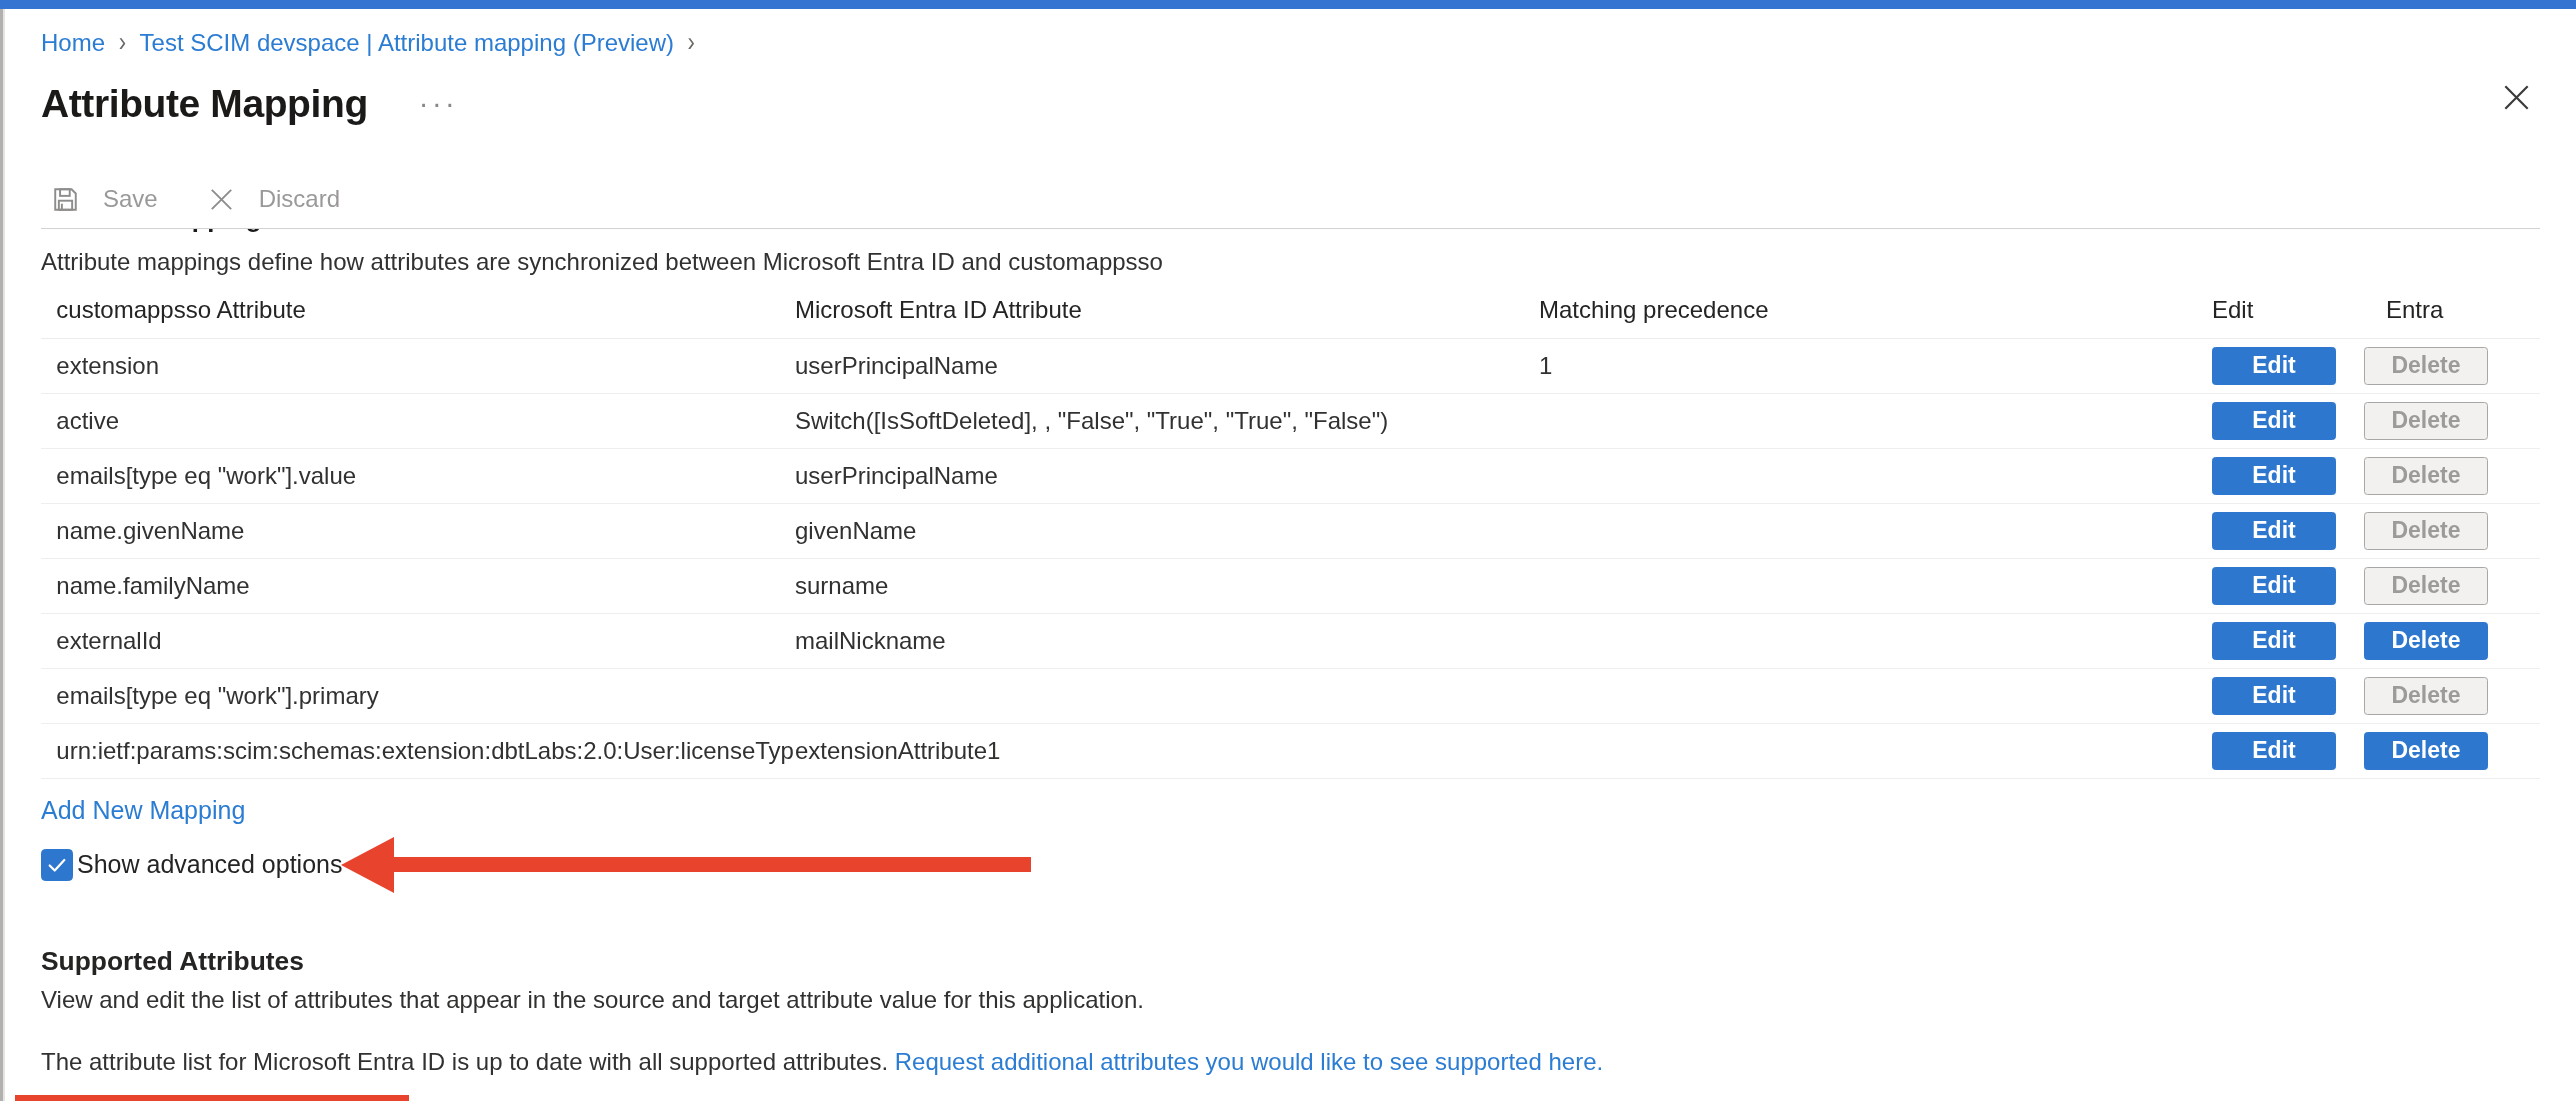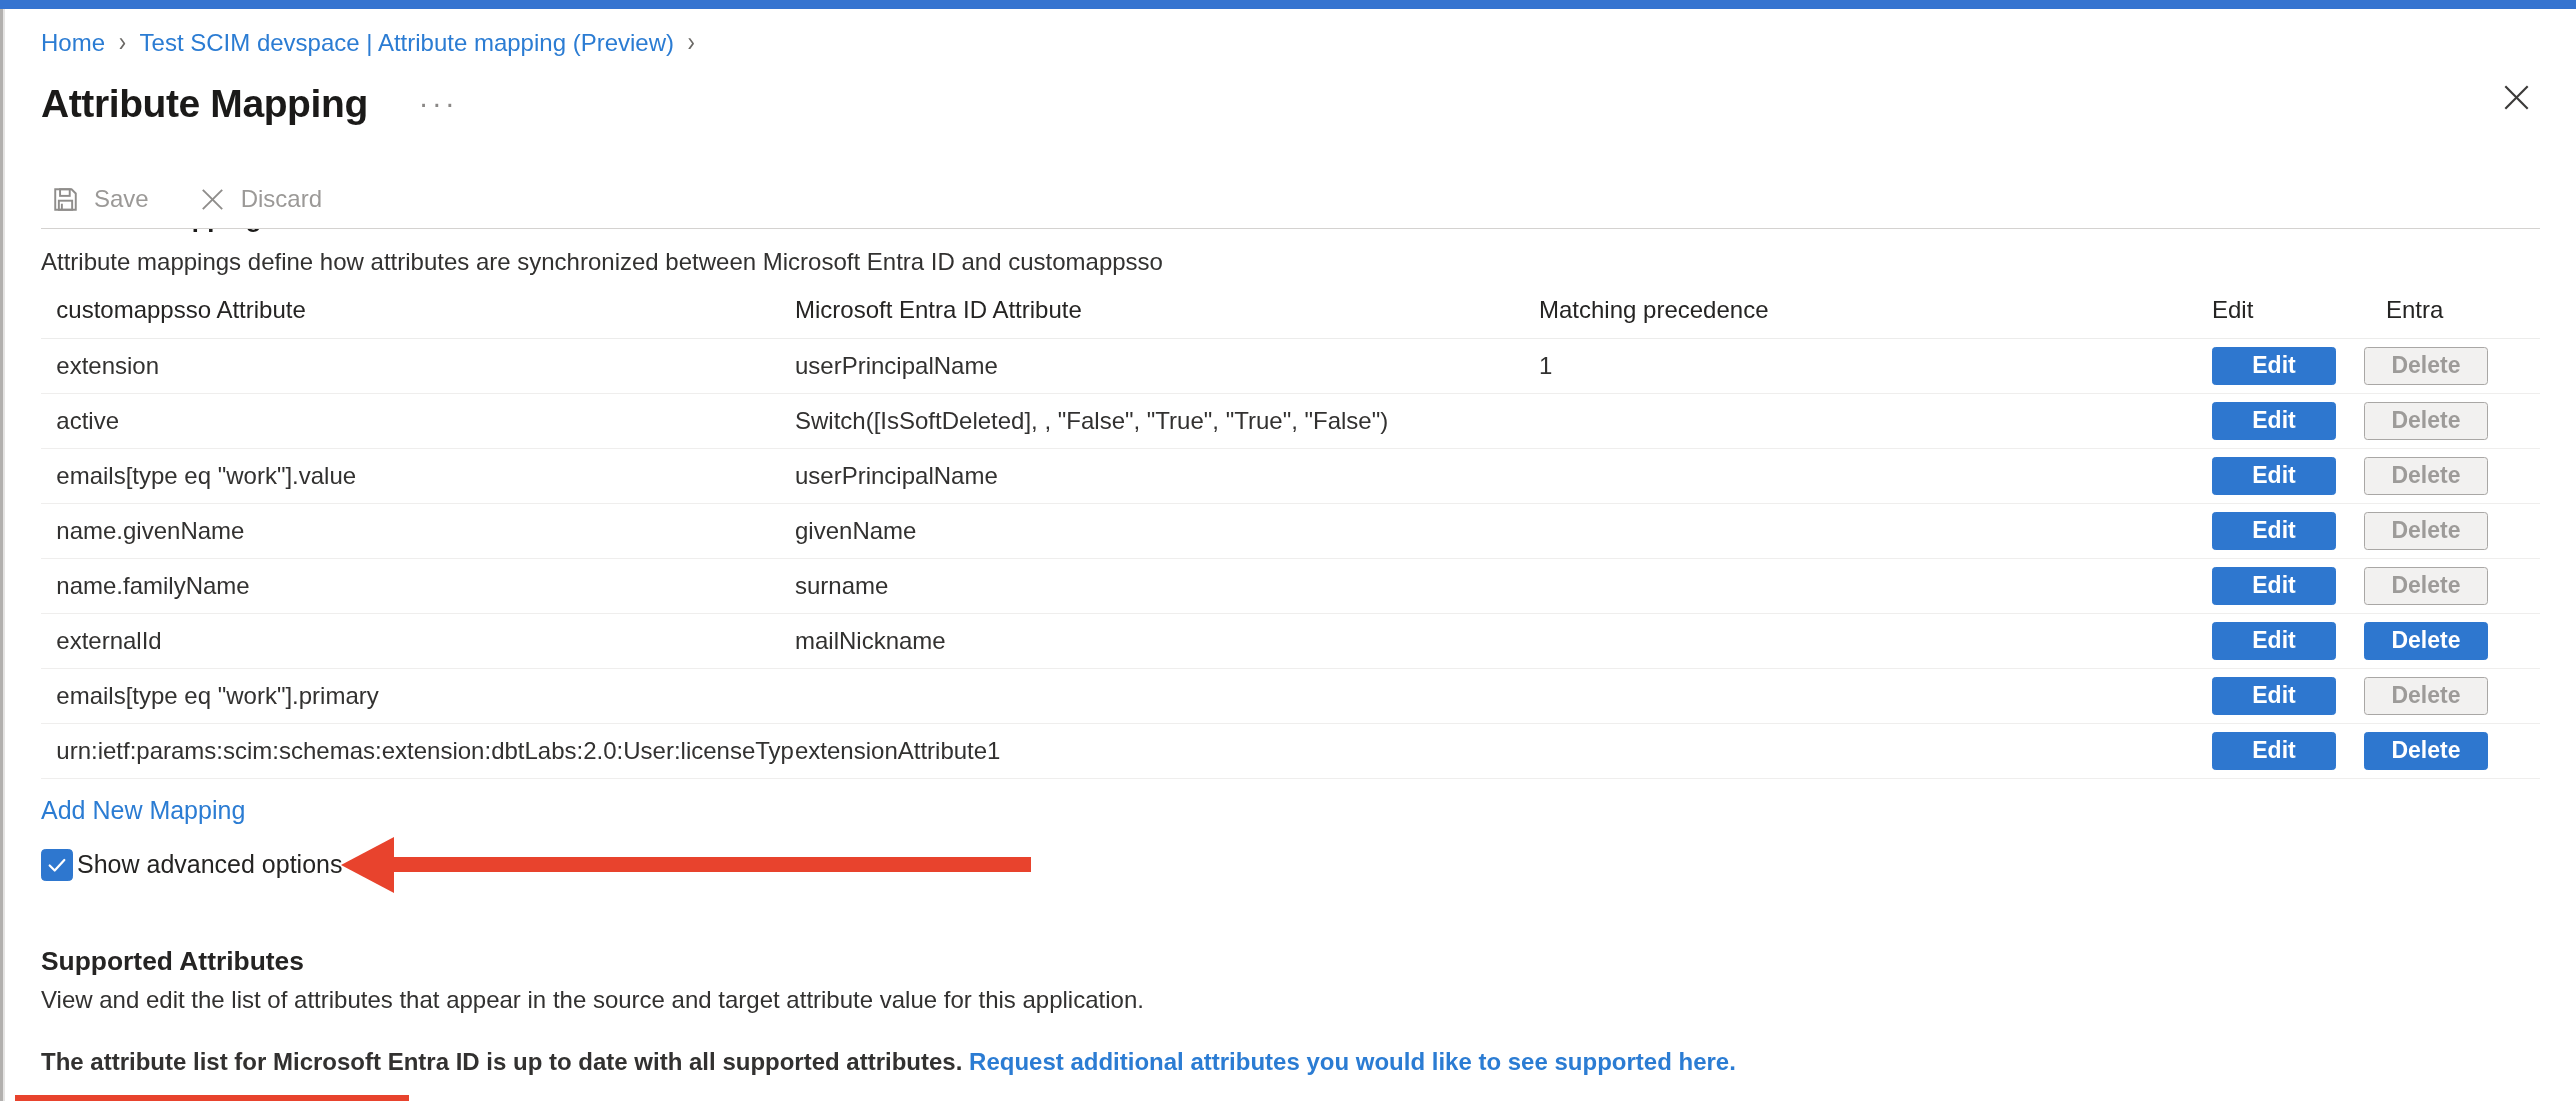--- a/index.html
+++ b/index.html
@@ -21,21 +21,21 @@
 
   
   .title-row { margin:25.6px 0 0 41px; display:flex; align-items:center; }
   .page-title { font-size:39px; font-weight:700; color:#1b1a19; letter-spacing:-0.4px; }
   .title-ellipsis { margin-left:51px; color:#8a8886; font-size:29px; letter-spacing:3.4px; cursor:pointer; }
   .close-btn { position:absolute; top:78px; right:41px; width:38px; height:38px;
     display:flex; align-items:center; justify-content:center; cursor:pointer; background:none; border:none; }
 
   
   .toolbar { margin:53px 0 0 51px; display:flex; align-items:center; gap:49px; height:41px; }
-  .tool-btn { display:flex; align-items:center; gap:14px; background:none; border:none;
+  .tool-btn { display:flex; align-items:center; gap:23px; background:none; border:none;
     font-family:"Liberation Sans", sans-serif; font-size:24px; color:#9b9997; cursor:default; }
   .toolbar-divider { margin:8.5px 36px 0 41px; border-bottom:1.7px solid #d4d2d0; }
   .clipped-heading { height:8.5px; overflow:hidden; margin-left:41px; }
   .clipped-heading span { display:block; margin-top:-25.6px; font-size:25.6px; font-weight:700; color:#1b1a19; }
 
   .description { margin:10.2px 0 0 41px; font-size:24px; color:#323130; }
 
   
   .mapping-table { margin:6.8px 36px 0 41px; }
   .thead, .trow { display:grid; grid-template-columns: 754px 744px 673px 152px 1fr; align-items:center; }
@@ -59,21 +59,21 @@
   .checkbox svg { width:22px; height:22px; }
   .advanced-label { margin-left:4px; font-size:25px; color:#252423; }
   .red-arrow { position:absolute; left:300px; top:50%; transform:translateY(-50%); width:690px; height:56px; }
   .red-arrow .head { position:absolute; left:0; top:0; width:0; height:0;
     border-top:28px solid transparent; border-bottom:28px solid transparent; border-right:53px solid #e8432d; }
   .red-arrow .shaft { position:absolute; left:51px; top:20.5px; right:0; height:15.3px; background:#e8432d; }
 
   
   .supported-heading { margin:55px 8px 0 41px; font-size:26.4px; color:#252423; }
   .supported-desc { margin:8.5px 0 0 41px; font-size:24px; color:#323130; }
-  .status-line { margin:34px 0 0 41px; font-size:24px; color:#323130;font-weight:bold; }
+  .status-line { margin:34px 0 0 41px; font-size:24px; color:#323130; }
   .status-line .req-link { color:#2b7cd3; cursor:pointer; }
 
   
   .red-box { margin:19px 0 0 15.3px; width:394px; border:7.7px solid #e8432d; padding:13.6px 0 15.3px 25.6px;
     background:#ffffff; }
 </style>
 </head>
 <body>
 
 <div class="page">

